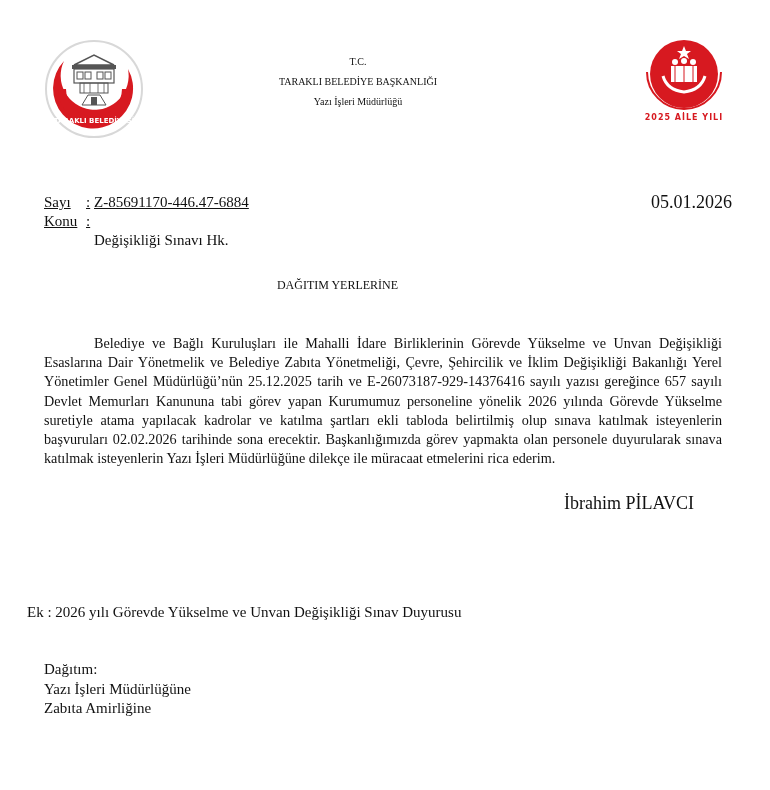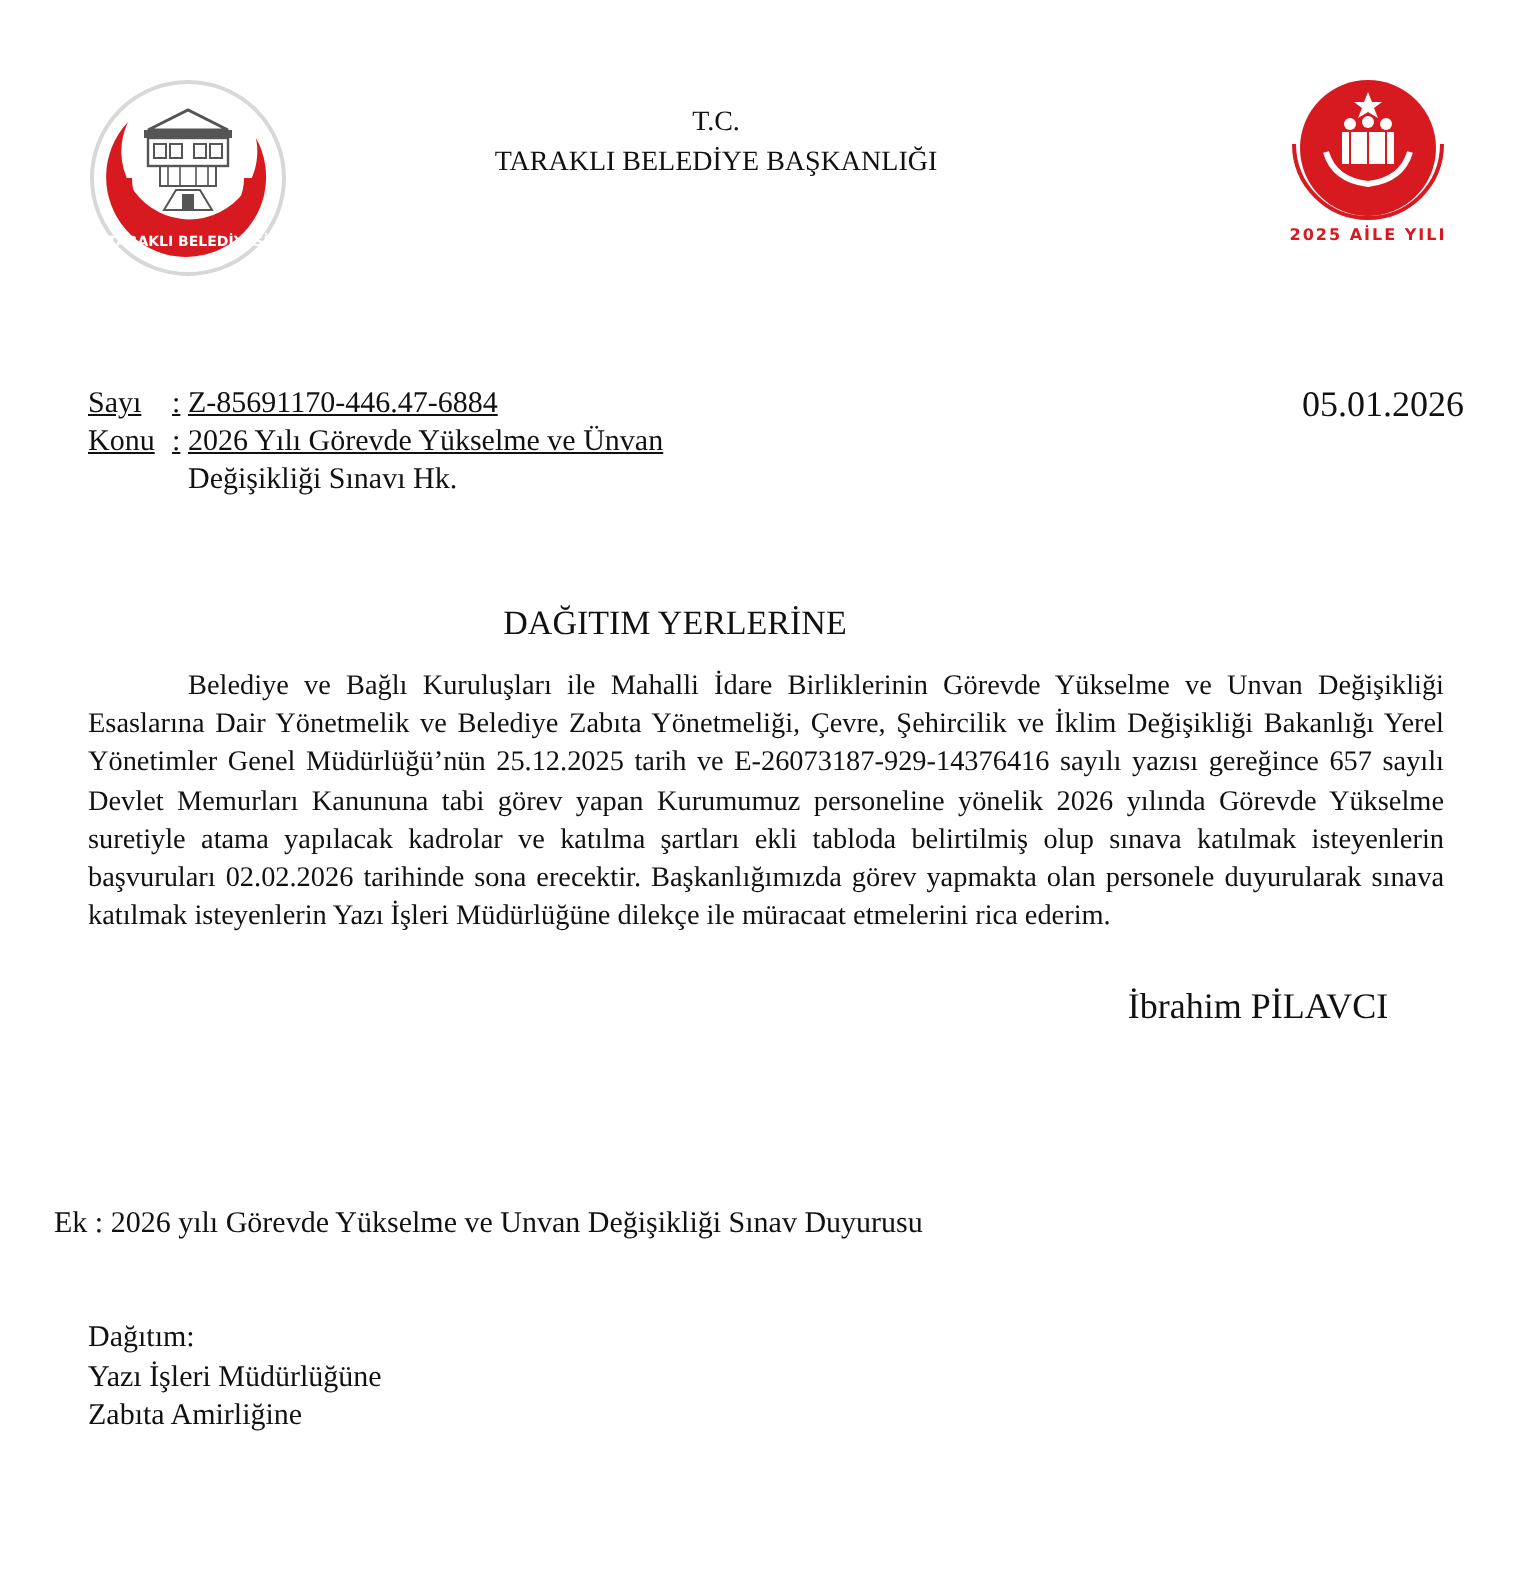--- a/index.html
+++ b/index.html
@@ -4,29 +4,29 @@
 <style>
   html, body { margin: 0; padding: 0; background: #ffffff; }
   body {
     width: 770px; height: 790px; position: relative; overflow: hidden;
     font-family: "Liberation Serif", "DejaVu Serif", serif;
     color: #111111; font-size: 15px;
   }
   .abs { position: absolute; }
   .logo-left { left: 44px; top: 39px; width: 100px; height: 100px; }
   .logo-right { left: 637px; top: 32px; width: 94px; height: 94px; }
-  .header { left: 0; width: 716px; top: 52px; text-align: center; line-height: 20px; font-size: 14px; }
+  .header { left: 0; width: 716px; top: 52px; text-align: center; line-height: 20px; font-size: 10px; }
   .header div { white-space: nowrap; }
   .meta { left: 44px; top: 193px; line-height: 19px; font-size: 15px; }
   .meta .row { display: flex; text-decoration: underline; }
   .meta .lbl { width: 42px; display: inline-block; }
   .meta .colon { display: inline-block; width: 8px; }
   .meta .cont { padding-left: 50px; }
   .date { left: 651px; top: 193px; font-size: 18px; line-height: 19px; }
-  .title { left: 0; width: 675px; top: 302px; text-align: center; font-size: 17px; }
+  .title { left: 0; width: 675px; top: 278px; text-align: center; font-size: 12px; }
   .body-text {
     left: 44px; top: 334px; width: 678px; text-align: justify;
     font-size: 14.2px; line-height: 19.2px;
   }
   .body-text p { margin: 0; text-indent: 50px; text-align-last: left; }
   .signature { left: 540px; width: 178px; top: 493px; text-align: center; line-height: 20px; font-size: 18px; }
   .ek { left: 27px; top: 604px; font-size: 15px; }
   .dist { left: 44px; top: 660px; line-height: 19.5px; font-size: 15px; }
 </style>
 </head>
@@ -53,20 +53,21 @@
     <line x1="60" y1="44" x2="60" y2="54" stroke="#555" stroke-width="0.8"></line>
     <polygon points="38,66 44,56 56,56 62,66" fill="none" stroke="#555" stroke-width="1"></polygon>
     <rect x="47" y="58" width="6" height="8" fill="#555"></rect>
     <text x="50" y="84" font-size="7" font-family="DejaVu Sans, sans-serif" font-weight="bold" fill="#ffffff" text-anchor="middle">TARAKLI BELEDİYESİ</text>
   </svg>
 </div>
 
 <div class="abs header">
   <div>T.C.</div>
   <div>TARAKLI BELEDİYE BAŞKANLIĞI</div>
+  <div>Yazı İşleri Müdürlüğü</div>
 </div>
 
 <div class="abs logo-right">
   <svg width="94" height="94" viewBox="0 0 94 94">
     <circle cx="47" cy="47" r="46" fill="#ffffff"></circle>
     <circle cx="47" cy="42" r="34" fill="#d71920"></circle>
     <path d="M10 40 A37 37 0 0 0 84 40" fill="none" stroke="#d71920" stroke-width="2"></path>
 
     <polygon points="47,14 49,19 54,19 50,22 52,27 47,24 42,27 44,22 40,19 45,19" fill="#ffffff"></polygon>
 
@@ -85,21 +86,20 @@
 
 <div class="abs meta">
   <div class="row">
     <span class="lbl">Sayı</span>
       <span class="colon">:</span>
       <span>Z-85691170-446.47-6884</span>
   </div>
   <div class="row">
     <span class="lbl">Konu</span>
       <span class="colon">:</span>
-      <span>2026 Yılı Görevde Yükselme ve Ünvan</span>
   </div>
   <div class="cont">Değişikliği Sınavı Hk.</div>
 </div>
 
 <div class="abs date">05.01.2026</div>
 
 <div class="abs title">DAĞITIM YERLERİNE</div>
 
 <div class="abs body-text">
   <p>Belediye ve Bağlı Kuruluşları ile Mahalli İdare Birliklerinin Görevde Yükselme ve Unvan Değişikliği Esaslarına Dair Yönetmelik ve Belediye Zabıta Yönetmeliği, Çevre, Şehircilik ve İklim Değişikliği Bakanlığı Yerel Yönetimler Genel Müdürlüğü’nün 25.12.2025 tarih ve E-26073187-929-14376416 sayılı yazısı gereğince 657 sayılı Devlet Memurları Kanununa tabi görev yapan Kurumumuz personeline yönelik 2026 yılında Görevde Yükselme suretiyle atama yapılacak kadrolar ve katılma şartları ekli tabloda belirtilmiş olup sınava katılmak isteyenlerin başvuruları 02.02.2026 tarihinde sona erecektir. Başkanlığımızda görev yapmakta olan personele duyurularak sınava katılmak isteyenlerin Yazı İşleri Müdürlüğüne dilekçe ile müracaat etmelerini rica ederim.</p>

